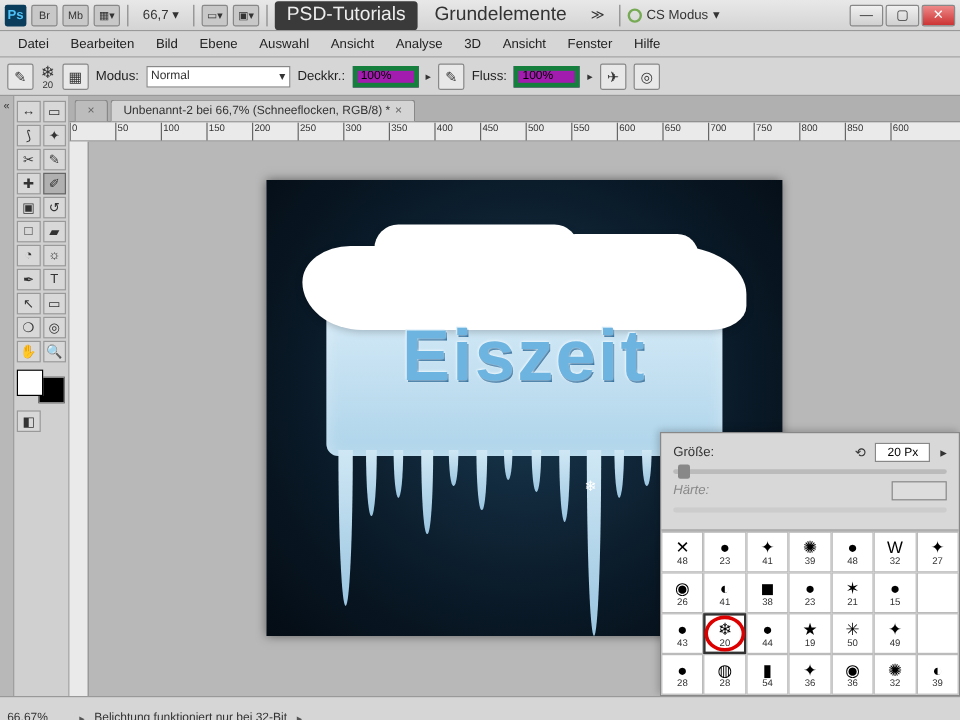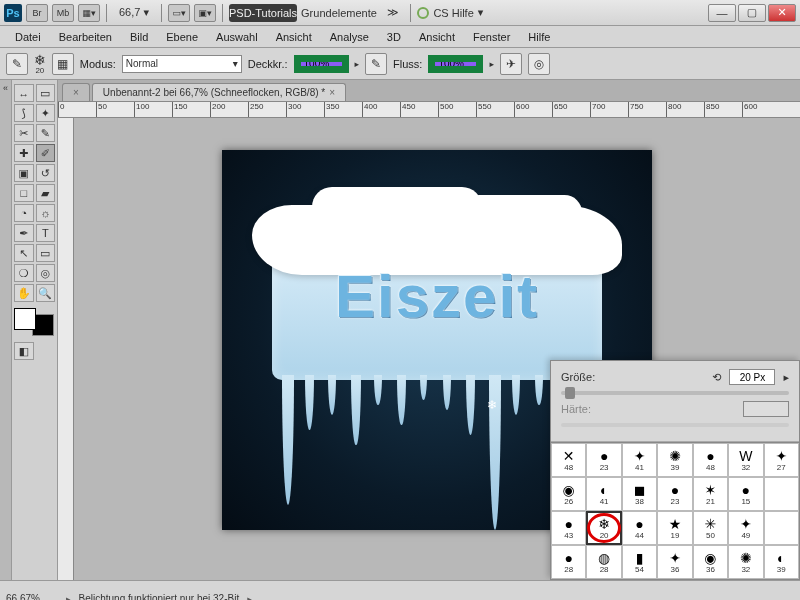--- a/index.html
+++ b/index.html
@@ -4,35 +4,35 @@
 <style>
 * { margin: 0; padding: 0; box-sizing: border-box; font-family: Arial, sans-serif; }
 body { width: 800px; height: 600px; background: #b8b8b8; overflow: hidden; font-size: 11px; color: #333; }
 
 
 .title-bar { height: 26px; background: linear-gradient(#e8e8e8,#d4d4d4); border-bottom: 1px solid #999; display: flex; align-items: center; padding: 0 4px; gap:4px;}
 .ps-icon { width:18px;height:18px;background:#0a3c5c;color:#4fc3f7;font-weight:bold;font-size:11px;display:flex;align-items:center;justify-content:center;border-radius:2px;}
 .tb-btn{width:22px;height:18px;background:#c8c8c8;border:1px solid #888;border-radius:2px;font-size:9px;display:flex;align-items:center;justify-content:center;}
 .tb-sep{width:1px;height:18px;background:#888;margin:0 2px;}
 .zoom-disp{font-size:11px;color:#333;padding:0 6px;}
-.tab-pill{padding:3px 0;border-radius:3px;font-size:11px;}
+.tab-pill{padding:3px 10px;border-radius:3px;font-size:16px;}
 .tab-dark{background:#3a3a3a;color:#eee;}
 .win-controls{margin-left:auto;display:flex;gap:2px;}
 .win-btn{width:28px;height:18px;border:1px solid #888;background:linear-gradient(#f0f0f0,#d0d0d0);border-radius:2px;display:flex;align-items:center;justify-content:center;font-size:11px;}
 .win-close{background:linear-gradient(#e88,#c33);color:#fff;}
 
 
 .menu-bar{height:22px;background:#d6d6d6;border-bottom:1px solid #999;display:flex;align-items:center;padding:0 8px;gap:4px;}
 .menu-item{padding:3px 7px;font-size:11px;color:#222;cursor:default;}
 
 
 .opt-bar{height:32px;background:#d6d6d6;border-bottom:1px solid #999;display:flex;align-items:center;padding:0 6px;gap:6px;}
 .opt-icon{width:22px;height:22px;border:1px solid #888;border-radius:2px;background:#e8e8e8;display:flex;align-items:center;justify-content:center;font-size:12px;}
 .opt-label{font-size:11px;color:#222;}
-.opt-input{width:55px;height:18px;border:7px solid #15803d;background:#8b5cf6;font-size:10px;padding:0 3px;}
+.opt-input{width:55px;height:18px;border:4px solid #15803d;background:#a21caf;font-size:10px;padding:0 3px;}
 .opt-dropdown{width:120px;height:18px;border:1px solid #888;background:#fff;font-size:10px;padding:0 3px;display:flex;align-items:center;justify-content:space-between;}
 
 
 .workspace{display:flex;height:calc(600px - 26px - 22px - 32px - 20px);}
 
 .left-strip{width:12px;background:#b8b8b8;border-right:1px solid #999;display:flex;align-items:flex-start;justify-content:center;padding-top:3px;font-size:9px;}
 
 .toolbox{width:46px;background:#d0d0d0;border-right:1px solid #999;padding:4px 2px;display:flex;flex-direction:column;gap:2px;}
 .tool-row{display:flex;gap:2px;}
 .tool{width:20px;height:18px;border:1px solid #999;background:#d8d8d8;display:flex;align-items:center;justify-content:center;font-size:11px;cursor:default;}
@@ -99,21 +99,21 @@
   <div class="tb-sep"></div>
   <div class="tb-btn">▭▾</div>
   <div class="tb-btn">▣▾</div>
   <div class="tb-sep"></div>
   <div class="tab-pill tab-dark">PSD-Tutorials</div>
   <div class="tab-pill">Grundelemente</div>
   <span style="padding:0 6px;">≫</span>
   <div class="tb-sep"></div>
   <div class="cslive">
       <span class="ring"></span>
-      <span>CS Hilfe</span>
+      <span>CS Modus</span>
       <span>▾</span>
     </div>
   <div class="win-controls">
     <div class="win-btn">—</div>
     <div class="win-btn">▢</div>
     <div class="win-btn win-close">✕</div>
   </div>
 </div>
 
 <div class="menu-bar">
@@ -275,21 +275,21 @@
               <span>⟲</span>
               <input class="bp-input" value="20 Px" style="">
               <span>▸</span>
             </div>
             <div class="bp-row">
                 <div class="bp-slider">
                   <div class="bp-thumb"></div>
                 </div>
               </div>
             <div class="bp-row">
-              <span style="color:#888;">Härte:</span>
+              <span style="color:#888;font-style:italic;">Härte:</span>
               <span style="flex:1"></span>
               <input class="bp-input" style="background: rgb(221, 221, 221);" value="">
             </div>
             <div class="bp-row">
                 <div class="bp-slider" style="opacity:.4;"></div>
               </div>
           </div>
           <div class="bp-grid" id="bp-grid">
               <div class="bp-cell">
                 <div class="glyph">✕</div>

